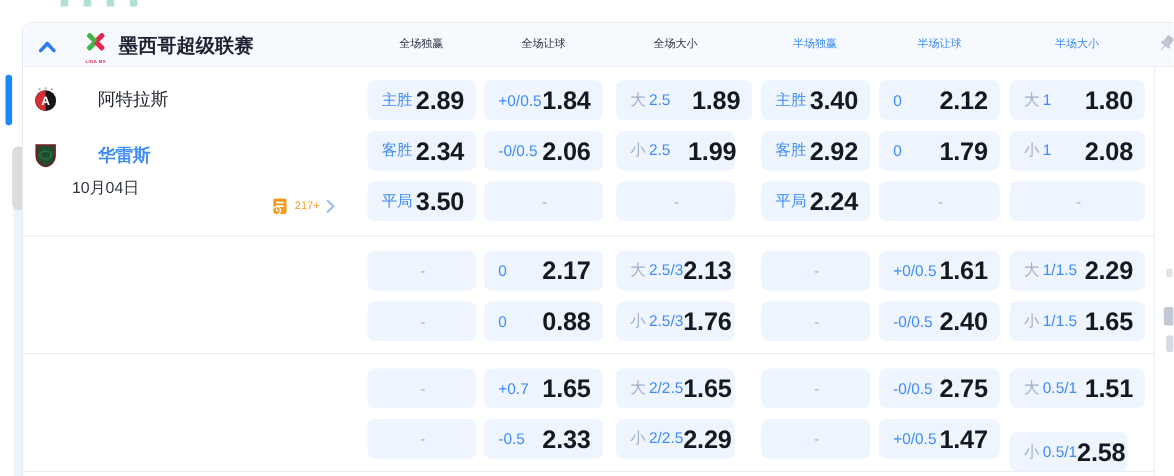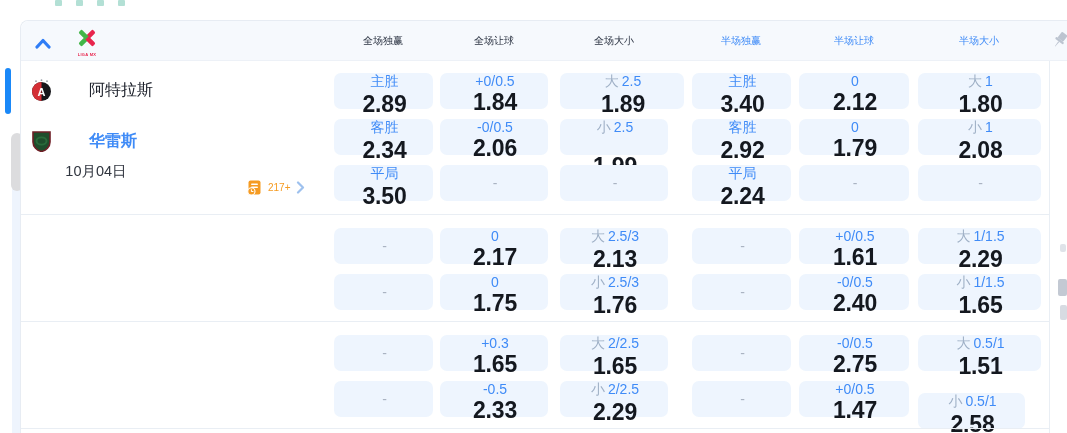--- a/index.html
+++ b/index.html
@@ -34,21 +34,21 @@
   .team-row.away{top:108px;}
   .team-name{font-size:16px;color:#20242e;white-space:nowrap;margin-left:28px;}
   .team-row.away .team-name{color:#3f8bf7;font-weight:700;}
   .match-time{position:absolute;left:0;top:140px;width:150px;text-align:center;font-size:14.5px;
               color:#30353f;line-height:20px;}
   .markets-link{position:absolute;left:225px;top:156px;height:20px;display:flex;align-items:center;gap:5px;cursor:pointer;}
   .markets-count{font-size:10px;color:#f59b22;}
 
   
   .cell{position:absolute;height:36px;background:#eef5fe;border-radius:7px;display:flex;
-        align-items:center;justify-content:space-between;padding:0 11px 0 13px;cursor:pointer;flex-direction:column;}
+        align-items:center;justify-content:space-between;padding:0 11px 0 13px;cursor:pointer;}
   .cell.empty{justify-content:center;cursor:default;}
   .lbl{font-size:14px;color:#3f8bf7;white-space:nowrap;}
   .pre{font-style:normal;color:#9fb0c6;margin-right:3px;}
   .val{font-size:23px;font-weight:700;color:#14181f;letter-spacing:-.2px;}
   .dash{font-size:14px;color:#aab3c2;}
   .group-divider{position:absolute;left:0;width:1028px;height:1px;background:#e9eef4;}
   .right-border{position:absolute;left:1028px;top:40px;width:1px;height:373px;background:#e9eef4;}
   .edge-blob{position:absolute;border-radius:2px;}
 </style>
 </head>
@@ -87,20 +87,21 @@
             <linearGradient id="lgB" x1="0" y1="0" x2="0" y2="1">
                 <stop offset="0.47" stop-color="#43b649"></stop>
                 <stop offset="0.53" stop-color="#e8254d"></stop>
               </linearGradient>
           </defs>
           <rect x="8.7" y="1" width="4.6" height="20" rx="1.6" fill="url(#lgA)" transform="rotate(45 11 11)"></rect>
           <rect x="8.7" y="1" width="4.6" height="20" rx="1.6" fill="url(#lgB)" transform="rotate(-45 11 11)"></rect>
         </svg>
         <span class="logo-caption">LIGA MX</span>
       </span>
+      <span class="league-name">墨西哥超级联赛</span>
       <span id="col-headers"><span class="col-hdr hdr-dark" style="left: 307px;">全场独赢</span><span class="col-hdr hdr-dark" style="left: 418px;">全场让球</span><span class="col-hdr hdr-dark" style="left: 538px;">全场大小</span><span class="col-hdr hdr-blue" style="left: 665px;">半场独赢</span><span class="col-hdr hdr-blue" style="left: 778px;">半场让球</span><span class="col-hdr hdr-blue" style="left: 903px;">半场大小</span></span>
       <span class="pin">
         <svg width="20" height="20" viewBox="0 0 20 20">
           <g fill="#bcc4d0" transform="rotate(38 10 10)">
             <rect x="6.5" y="2" width="7" height="7.5" rx="1"></rect>
             <rect x="5" y="9.5" width="10" height="2.4" rx="1.2"></rect>
             <path d="M9.4 12 L10.6 12 L10.2 18 L9.8 18 Z"></path>
           </g>
         </svg>
       </span>
@@ -231,42 +232,42 @@
         </div>
         <div class="cell" style="left: 897px; top: 207px; width: 123px; height: 36px;">
           <span class="lbl"><i class="pre">大</i>1/1.5</span>
           <span class="val">2.29</span>
         </div>
         <div class="cell empty" style="left: 313px; top: 253px; width: 99px; height: 36px;">
           <span class="dash">-</span>
         </div>
         <div class="cell" style="left: 419px; top: 253px; width: 108px; height: 36px;">
           <span class="lbl">0</span>
-          <span class="val">1.75</span>
+          <span class="val">0.88</span>
         </div>
         <div class="cell" style="left: 539px; top: 253px; width: 108px; height: 36px;">
           <span class="lbl"><i class="pre">小</i>2.5/3</span>
           <span class="val">1.76</span>
         </div>
         <div class="cell empty" style="left: 671px; top: 253px; width: 99px; height: 36px;">
           <span class="dash">-</span>
         </div>
         <div class="cell" style="left: 778px; top: 253px; width: 110px; height: 36px;">
           <span class="lbl">-0/0.5</span>
           <span class="val">2.40</span>
         </div>
         <div class="cell" style="left: 897px; top: 253px; width: 123px; height: 36px;">
           <span class="lbl"><i class="pre">小</i>1/1.5</span>
           <span class="val">1.65</span>
         </div>
         <div class="cell empty" style="left: 313px; top: 314px; width: 99px; height: 36px;">
           <span class="dash">-</span>
         </div>
         <div class="cell" style="left: 419px; top: 314px; width: 108px; height: 36px;">
-          <span class="lbl">+0.3</span>
+          <span class="lbl">+0.7</span>
           <span class="val">1.65</span>
         </div>
         <div class="cell" style="left: 539px; top: 314px; width: 108px; height: 36px;">
           <span class="lbl"><i class="pre">大</i>2/2.5</span>
           <span class="val">1.65</span>
         </div>
         <div class="cell empty" style="left: 671px; top: 314px; width: 99px; height: 36px;">
           <span class="dash">-</span>
         </div>
         <div class="cell" style="left: 778px; top: 314px; width: 110px; height: 36px;">

